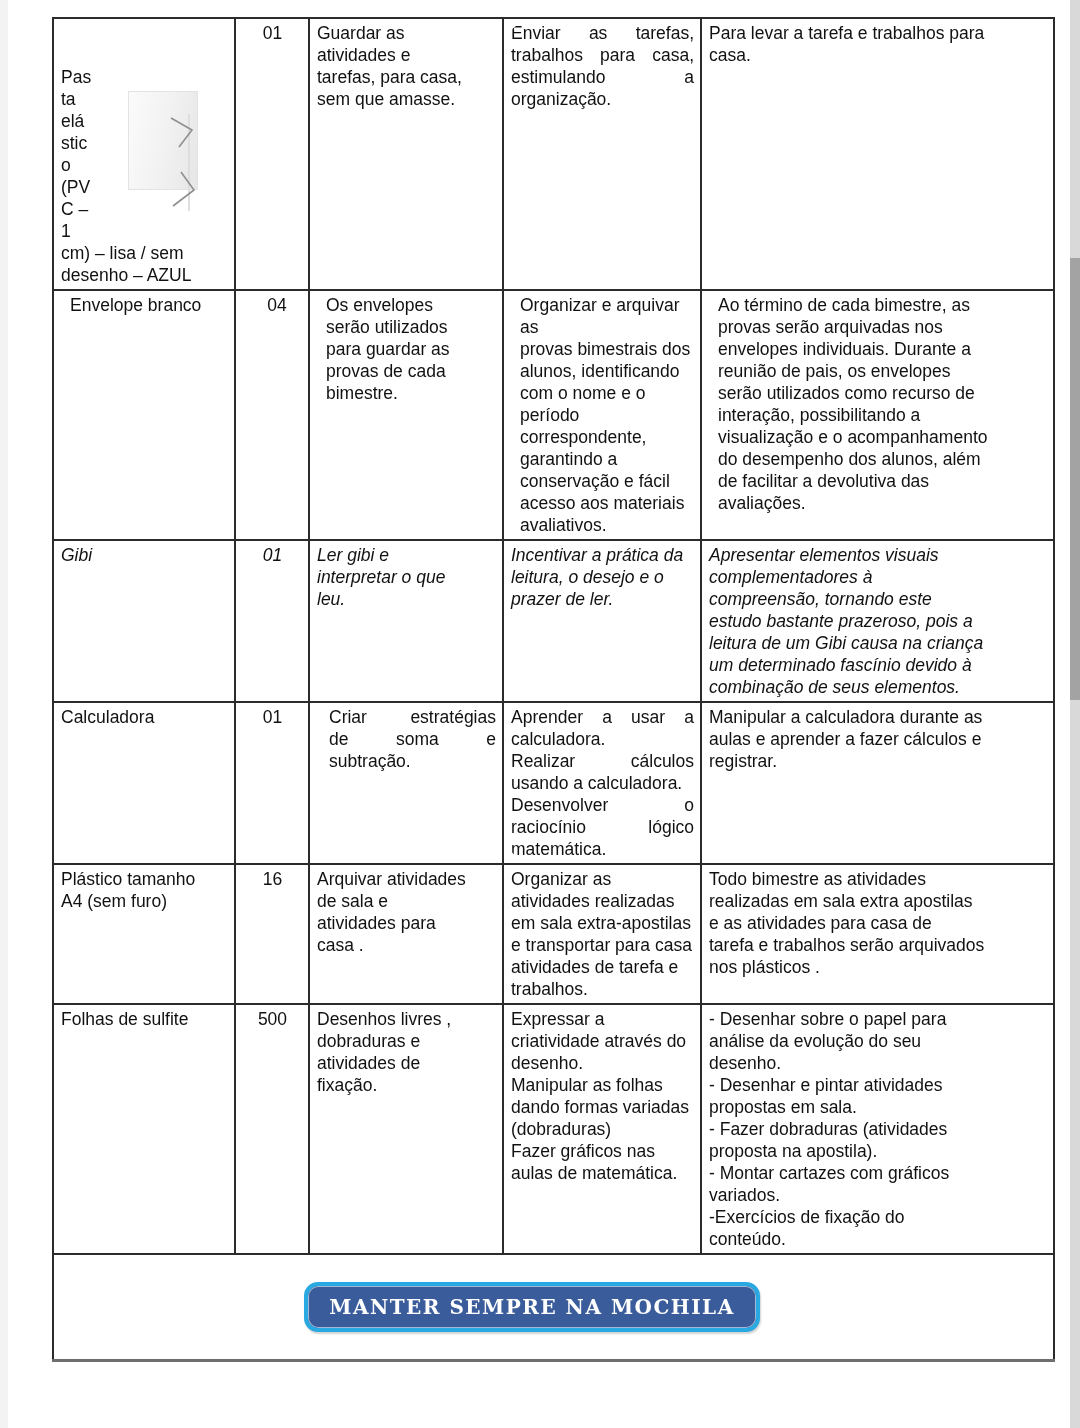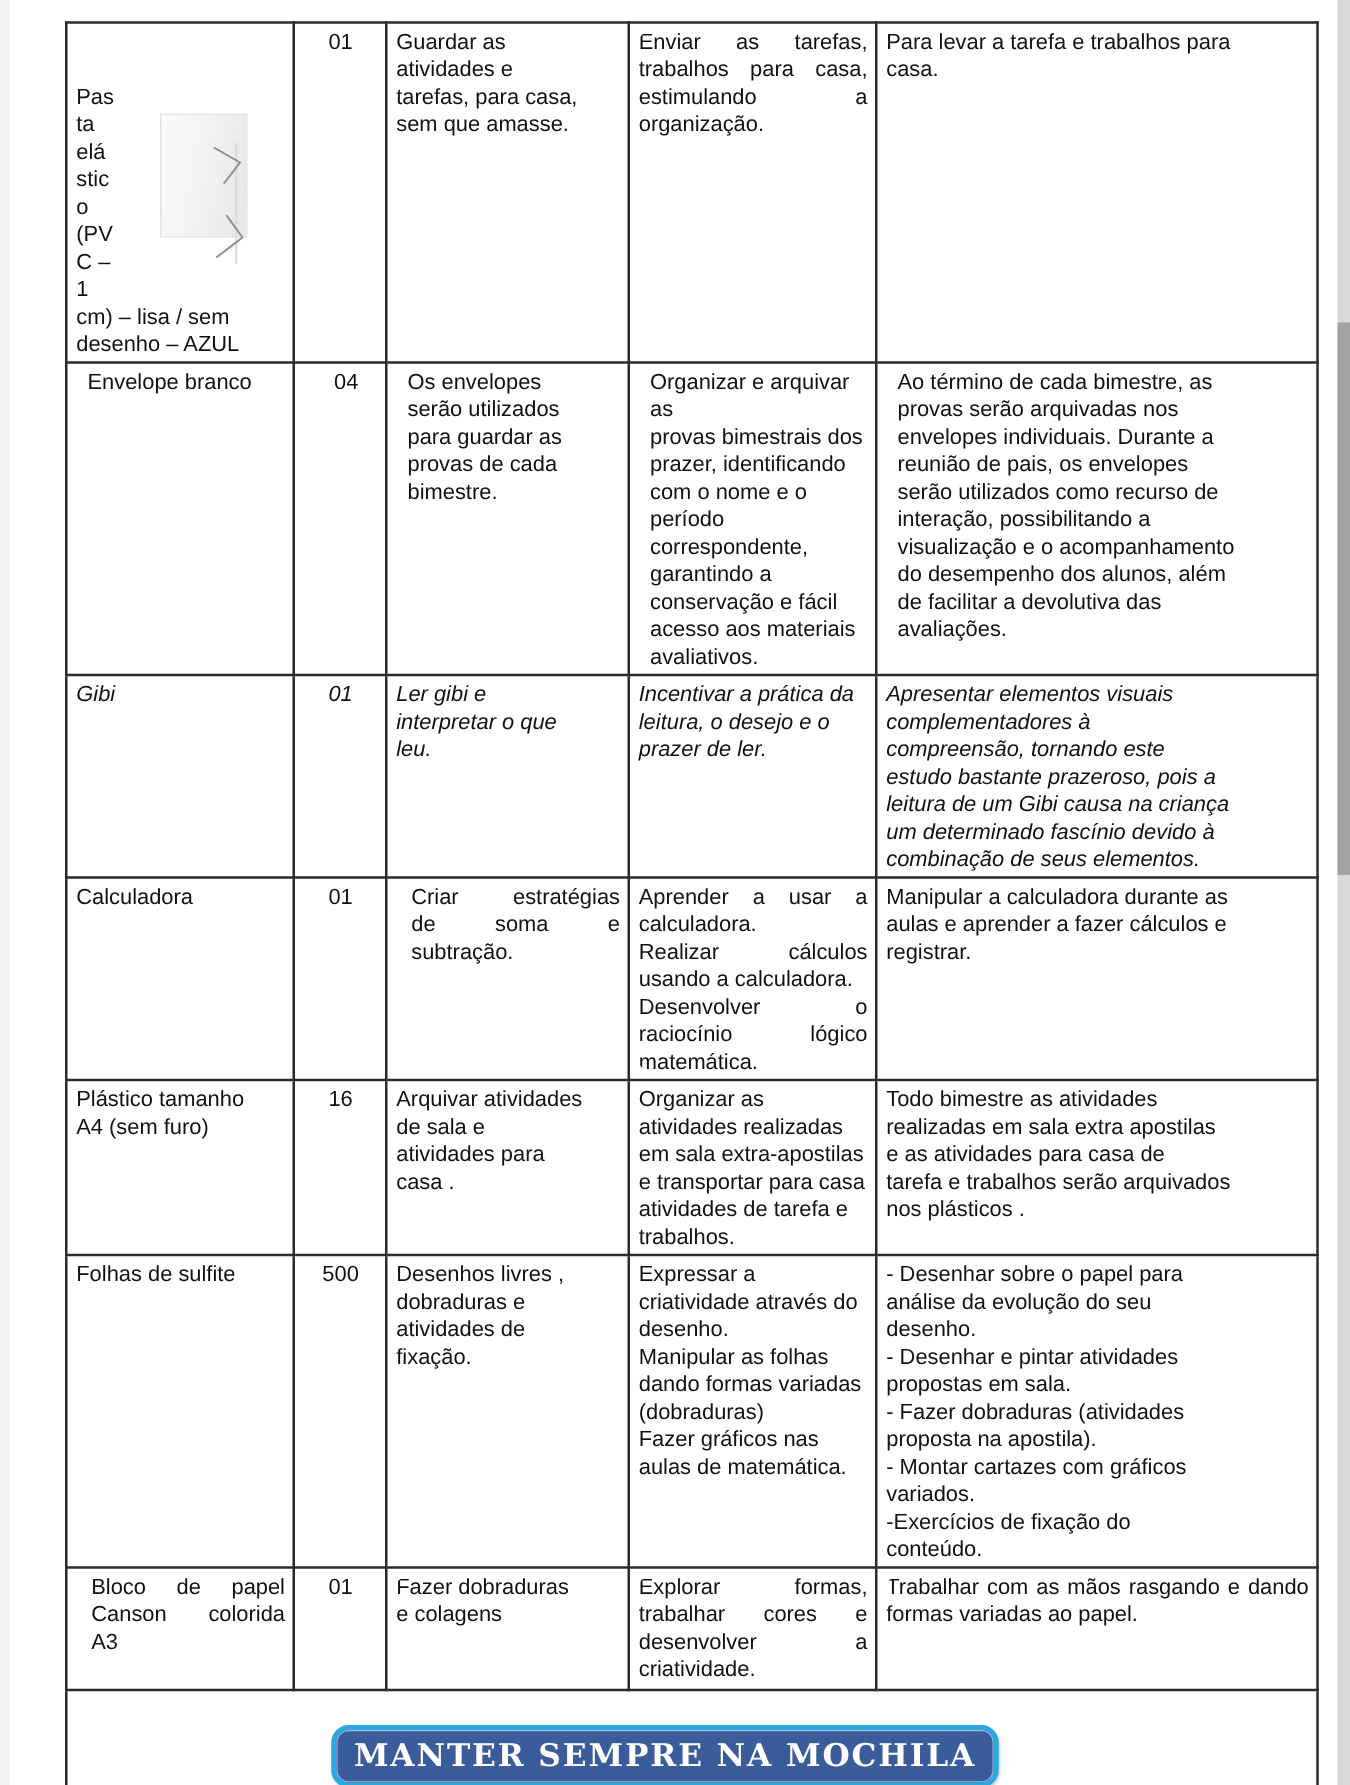--- a/index.html
+++ b/index.html
@@ -41,21 +41,21 @@
   }
   
   .banner-wrap{height:98px;display:flex;align-items:center;justify-content:center;}
   .mochila-banner{
     transform:translateX(-22px);
     min-width:456px;height:50px;box-sizing:border-box;
     display:flex;align-items:center;justify-content:center;
     background:#3a5c9b;border:4px solid #29a9e1;border-radius:14px;
     box-shadow:inset 0 0 0 1px rgba(255,255,255,.55), 1px 2px 2px rgba(0,0,0,.18);
     color:#ffffff;font-family:"DejaVu Serif","Liberation Serif",serif;
-    font-weight:bold;font-size:25px;letter-spacing:1.5px;white-space:nowrap;
+    font-weight:bold;font-size:20px;letter-spacing:1.5px;white-space:nowrap;
     padding:0 14px;
   }
   
   .scrollbar-track{position:absolute;right:0;top:0;width:10px;height:1428px;background:#d9d9d9;}
   .scrollbar-thumb{position:absolute;right:0;top:258px;width:10px;height:442px;background:#a3a3a3;}
 </style>
 </head>
 <body>
 
 <div class="page-left-edge"></div>
@@ -104,21 +104,21 @@
   <tr class="r2">
     <td class="pre">Envelope branco</td>
     <td class="qty">04</td>
     <td class="pre">Os envelopes
 serão utilizados
 para guardar as
 provas de cada
 bimestre.</td>
     <td class="pre">Organizar e arquivar as
 provas bimestrais dos
-prazer, identificando
+alunos, identificando
 com o nome e o
 período
 correspondente,
 garantindo a
 conservação e fácil
 acesso aos materiais
 avaliativos.</td>
     <td class="pre">Ao término de cada bimestre, as
 provas serão arquivadas nos
 envelopes individuais. Durante a
@@ -205,30 +205,20 @@
 - Desenhar e pintar atividades
 propostas em sala.
 - Fazer dobraduras (atividades
 proposta na apostila).
 - Montar cartazes com gráficos
 variados.
 -Exercícios de fixação do
 conteúdo.</td>
   </tr>
 
-  <tr class="r7">
-    <td class="jl">Bloco de papel
-Canson colorida
-A3</td>
-    <td class="qty">01</td>
-    <td class="pre j">Fazer dobraduras
-e colagens</td>
-    <td class="j">Explorar formas, trabalhar cores e desenvolver a criatividade.</td>
-    <td class="j">Trabalhar com as mãos rasgando e dando formas variadas ao papel.</td>
-  </tr>
 
   <tr class="r8">
     <td colspan="5">
       <div class="banner-wrap">
         <div class="mochila-banner">MANTER SEMPRE NA MOCHILA</div>
       </div>
     </td>
   </tr>
 </tbody>
   </table>

